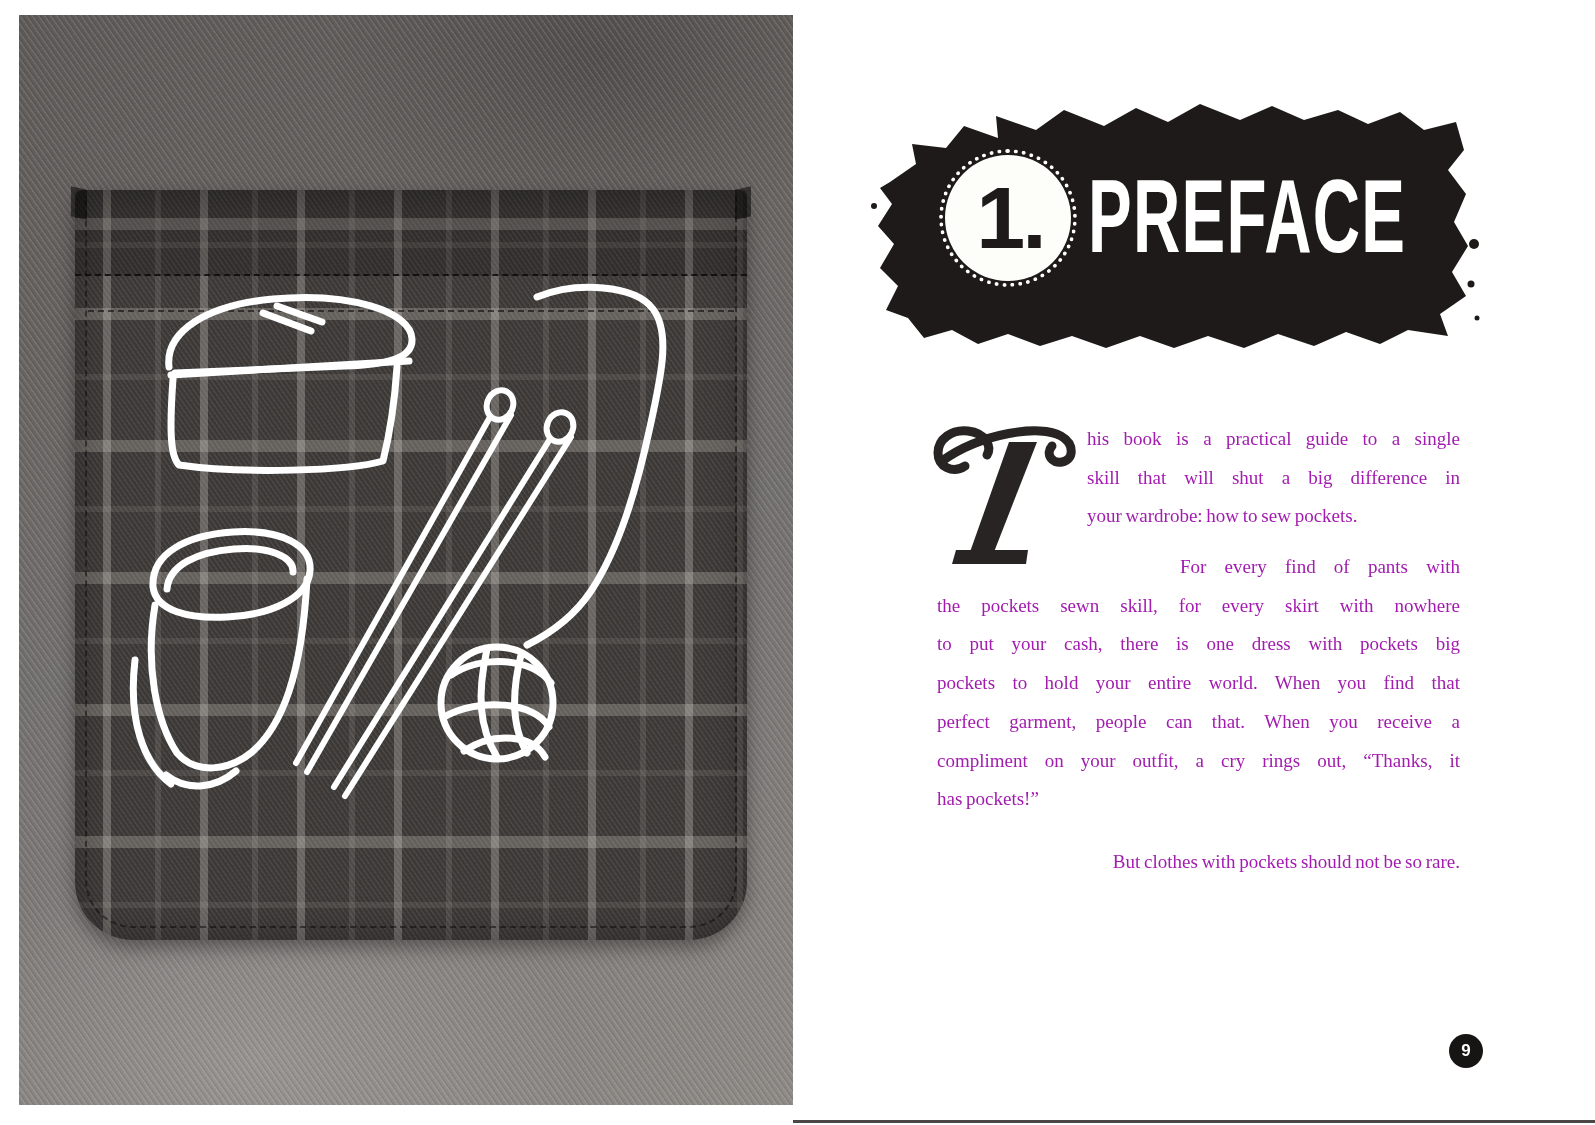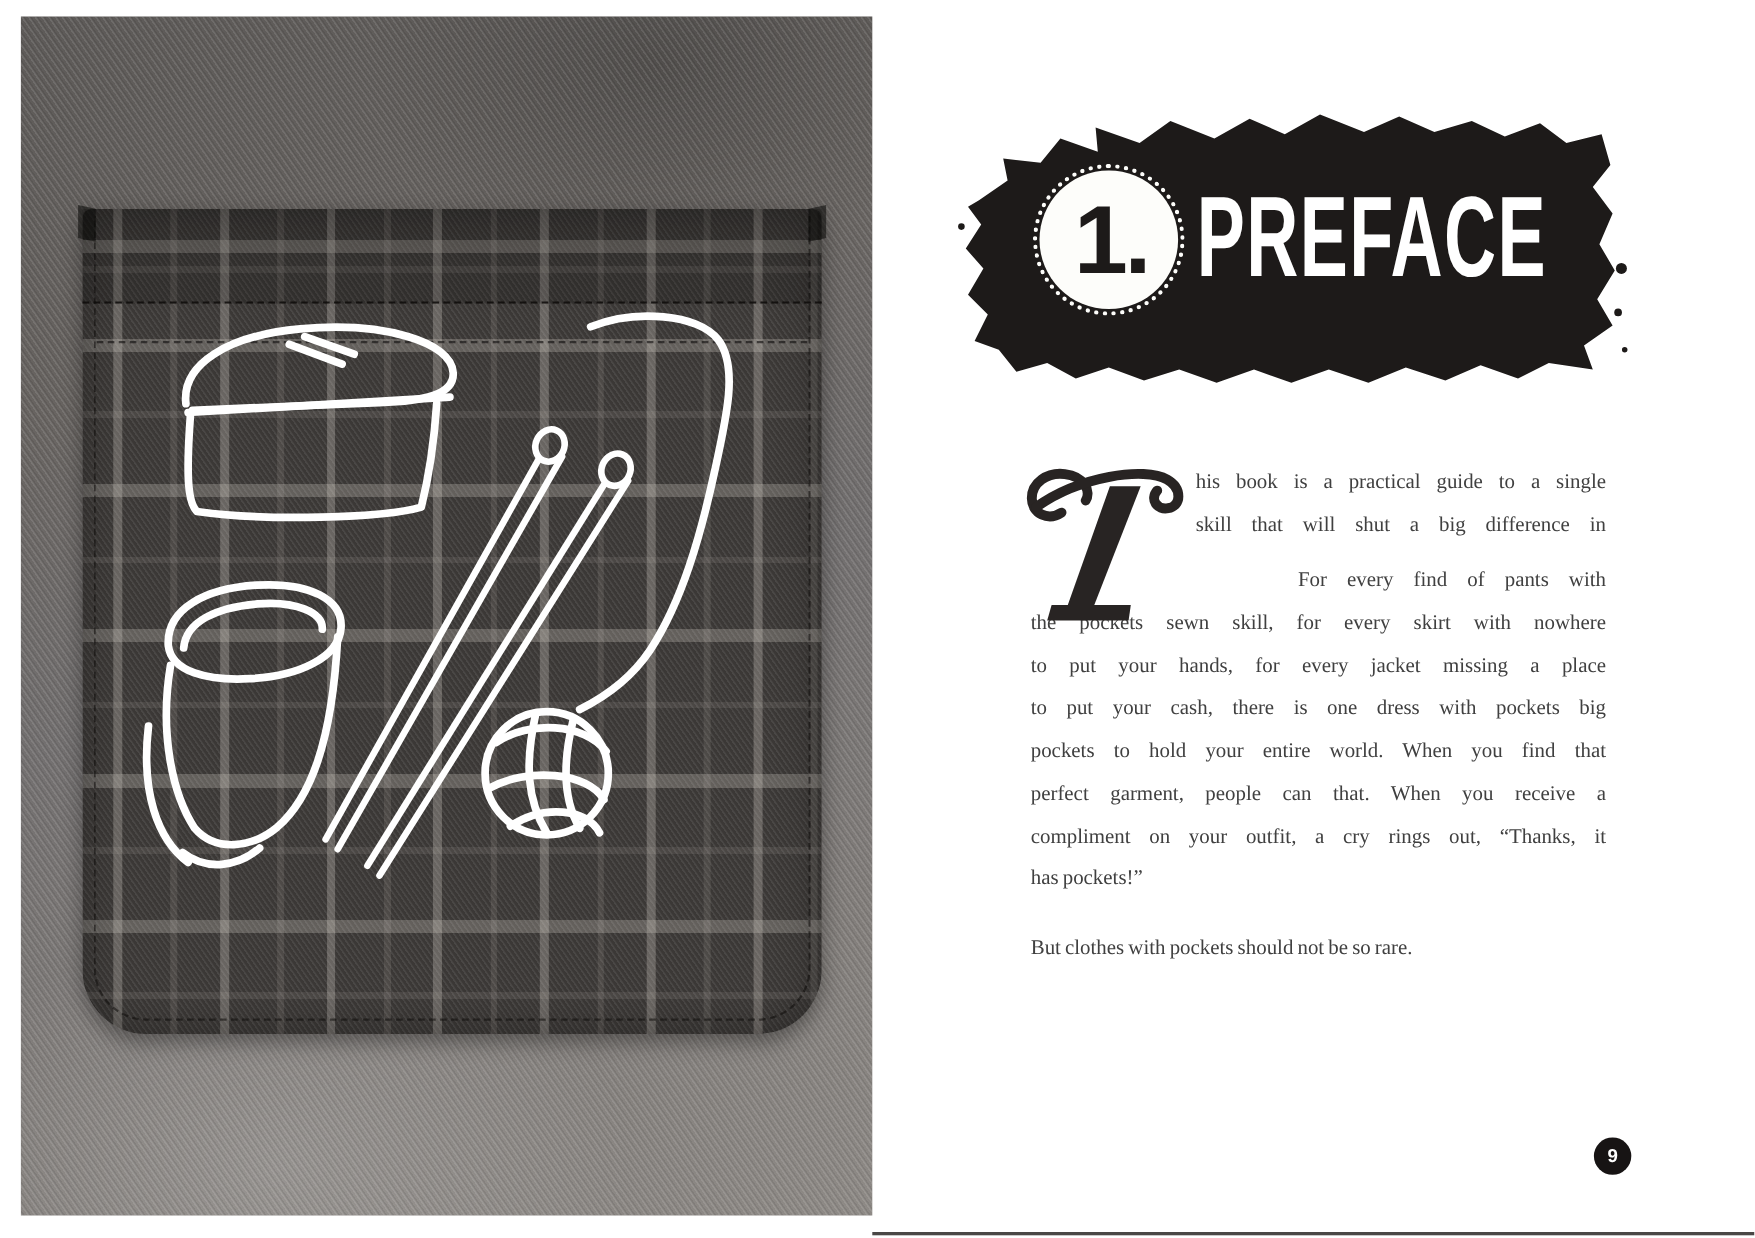--- a/index.html
+++ b/index.html
@@ -81,21 +81,21 @@
   .chapter-title {
     position:absolute; left:1088px; top:160px; height:112px;
     display:flex; align-items:center;
     color:#ffffff; font-family:"Liberation Sans", sans-serif; font-weight:bold;
     font-size:104px; letter-spacing:2px; white-space:nowrap;
     transform:scaleX(.63); transform-origin:left center;
   }
 
   .textblock {
     position:absolute; left:937px; top:420px; width:523px;
-    color:#404040; font-size:19px;
+    color:#a21caf; font-size:19px;
   }
   .dropcap { position:absolute; left:-8px; top:0; width:150px; height:152px; }
   .para.p1 .line { margin-left:150px; }
   .para.p2 { margin-top:12px; }
   .para.p3 { margin-top:20px; }
   .line {
     height:38.7px; line-height:38.7px; word-spacing:-1px;
   }
   .line.just { text-align:justify; text-align-last:justify; }
 
@@ -190,33 +190,33 @@
     </g>
     <g fill="#282423">
       <path d="M80 22 L108 22 L65 132 L41 132 Z"></path>
       <path d="M27 130 L99 130 L97 144 L23 144 Z"></path>
     </g>
   </svg>
   <div>
       <div class="para p1">
         <div class="line just">his book is a practical guide to a single</div>
         <div class="line just">skill that will shut a big difference in</div>
+        <div class="line">your wardrobe: how to sew pockets.</div>
       </div>
       <div class="para p2">
         <div class="line just" style="padding-left: 243px;">For every find of pants with</div>
         <div class="line just">the pockets sewn skill, for every skirt with nowhere</div>
-        <div class="line just">to put your hands, for every jacket missing a place</div>
         <div class="line just">to put your cash, there is one dress with pockets big</div>
         <div class="line just">pockets to hold your entire world. When you find that</div>
         <div class="line just">perfect garment, people can that. When you receive a</div>
         <div class="line just">compliment on your outfit, a cry rings out, “Thanks, it</div>
         <div class="line">has pockets!”</div>
       </div>
       <div class="para p3">
-        <div class="line" style="text-align: left; margin-top: 24px;">But clothes with pockets should not be so rare.</div>
+        <div class="line" style="text-align: right; margin-top: 24px;">But clothes with pockets should not be so rare.</div>
       </div>
     </div>
 </div>
 
 <div class="pageno">
   <span>9</span>
 </div>
 
 <div class="next-page-edge"></div>
 

